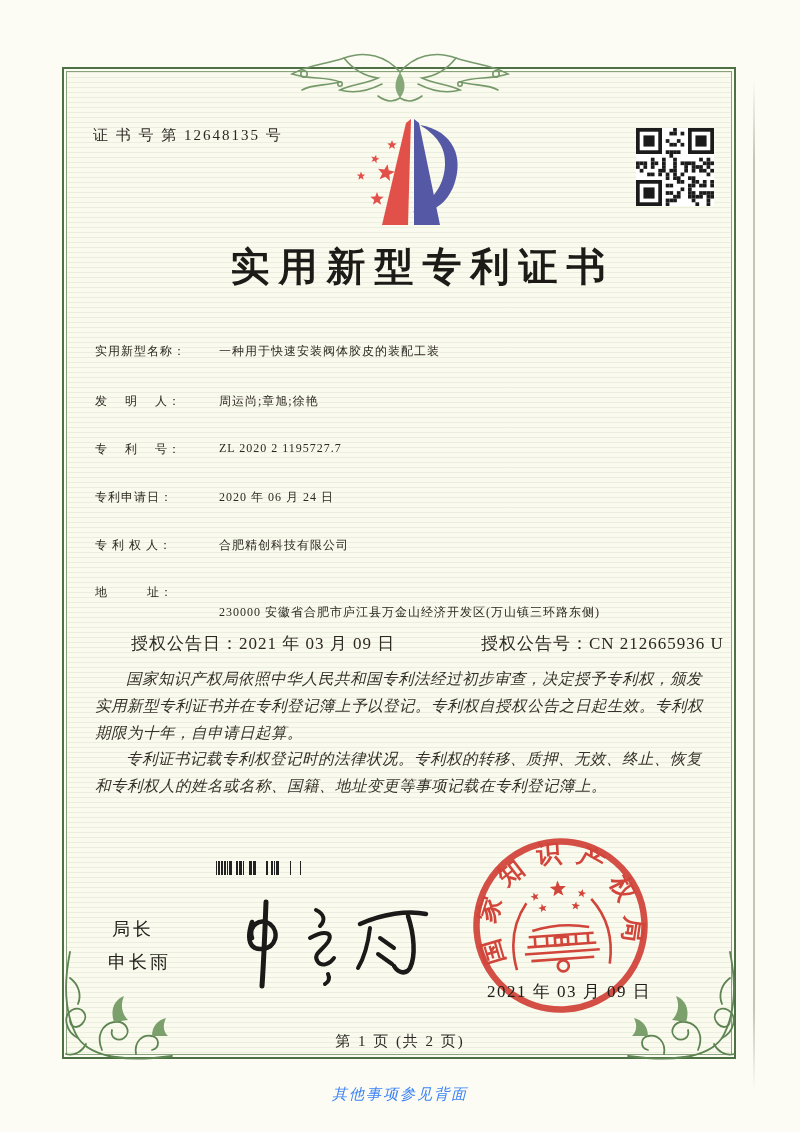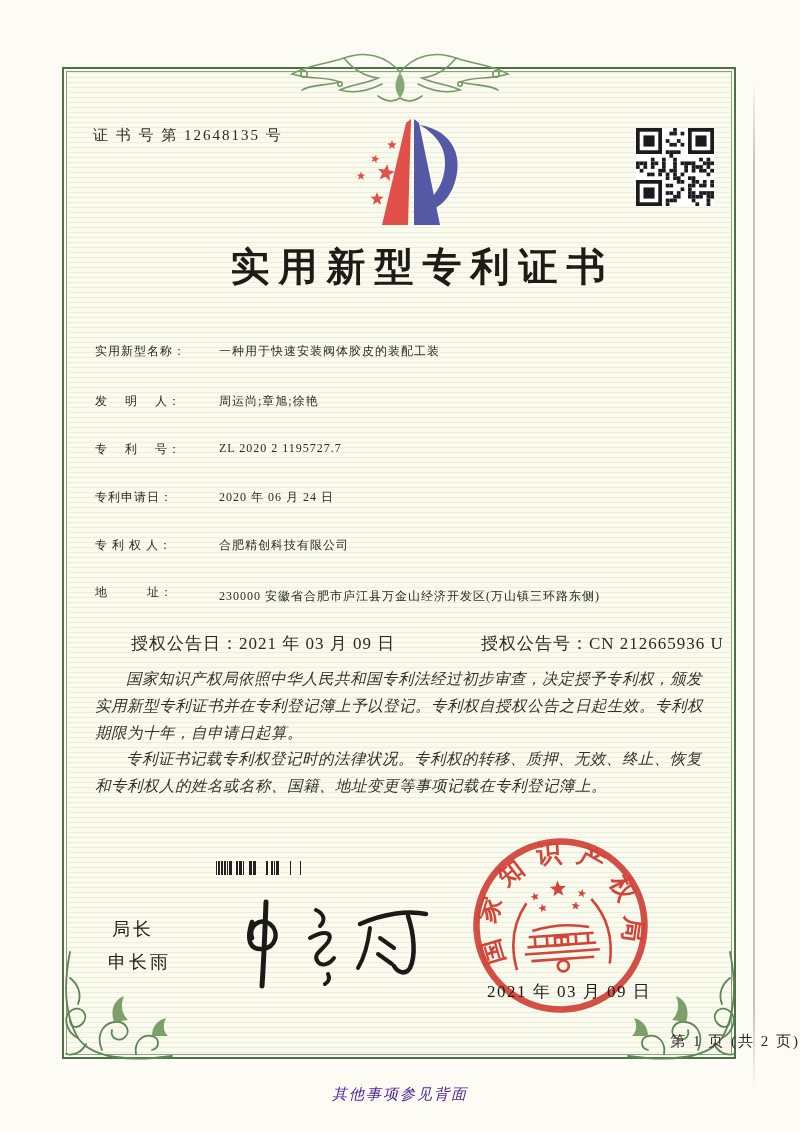--- a/index.html
+++ b/index.html
@@ -33,38 +33,38 @@
   .title {
     position:absolute; left:0; right:0; top:240px; text-align:center;
     font-size:39px; font-weight:600; letter-spacing:9px; color:#1d1b18;padding-left:45px;
   }
   
   .field-row { position:absolute; left:95px; width:616px; display:flex; font-size:12px; letter-spacing:1px; color:#2c2822; }
   .field-label { flex:0 0 124px; white-space:nowrap; }
   .field-value { flex:1; }
   .row-1{top:343px}.row-2{top:393px}.row-3{top:441px}
   .row-4{top:489px}.row-5{top:537px}.row-6{top:584px}
-  .row-6 .field-value { max-width:478px; line-height:25px; }
+  .row-6 .field-value { max-width:478px; line-height:25px;margin-top:16px; }
   .grant-row { position:absolute; left:95px; top:632px; width:616px; font-size:17px; letter-spacing:1px; color:#2c2822;margin-left:36px; }
   .grant-right { position:absolute; left:350px; top:0; white-space:nowrap; }
   
   .body-text { position:absolute; left:95px; top:666px; width:614px;
     font-style:italic; font-size:15.5px; line-height:26.8px; color:#35312a; letter-spacing:0.5px; }
   .body-text p { text-indent:2em; }
   
   .barcode { position:absolute; left:212px; top:861px; width:96px; height:14px; }
   .commissioner-title { position:absolute; left:95px; top:917px; font-size:18px; letter-spacing:3px;margin-left:17px; }
   .commissioner-name  { position:absolute; left:108px; top:950px; font-size:18px; letter-spacing:3px; }
   .signature { position:absolute; left:232px; top:888px; width:200px; height:105px; }
   
   .seal { position:absolute; left:468px; top:833px; width:185px; height:185px; transform:rotate(-4deg); opacity:0.93; }
   .seal-date { position:absolute; left:487px; top:980px; font-size:17px; letter-spacing:1.5px; color:#1e1c19; z-index:5; }
   
-  .page-info { position:absolute; left:0; right:0; top:1032px; text-align:right; font-size:15px; letter-spacing:2px; color:#2c2924; }
-  .back-note { position:absolute; left:0; right:0; top:1085px; text-align:center; font-style:italic; font-size:15px; letter-spacing:2px; color:#4c1d95; }
+  .page-info { position:absolute; left:0; right:0; top:1032px; text-align:center; font-size:15px; letter-spacing:2px; color:#2c2924; }
+  .back-note { position:absolute; left:0; right:0; top:1085px; text-align:center; font-style:italic; font-size:15px; letter-spacing:2px; color:#3b82f6; }
   svg { display:block; }
 </style>
 </head>
 <body>
 
 <div class="page">
 
   <div class="border-outer">
     <div class="border-inner"></div>
   </div>

